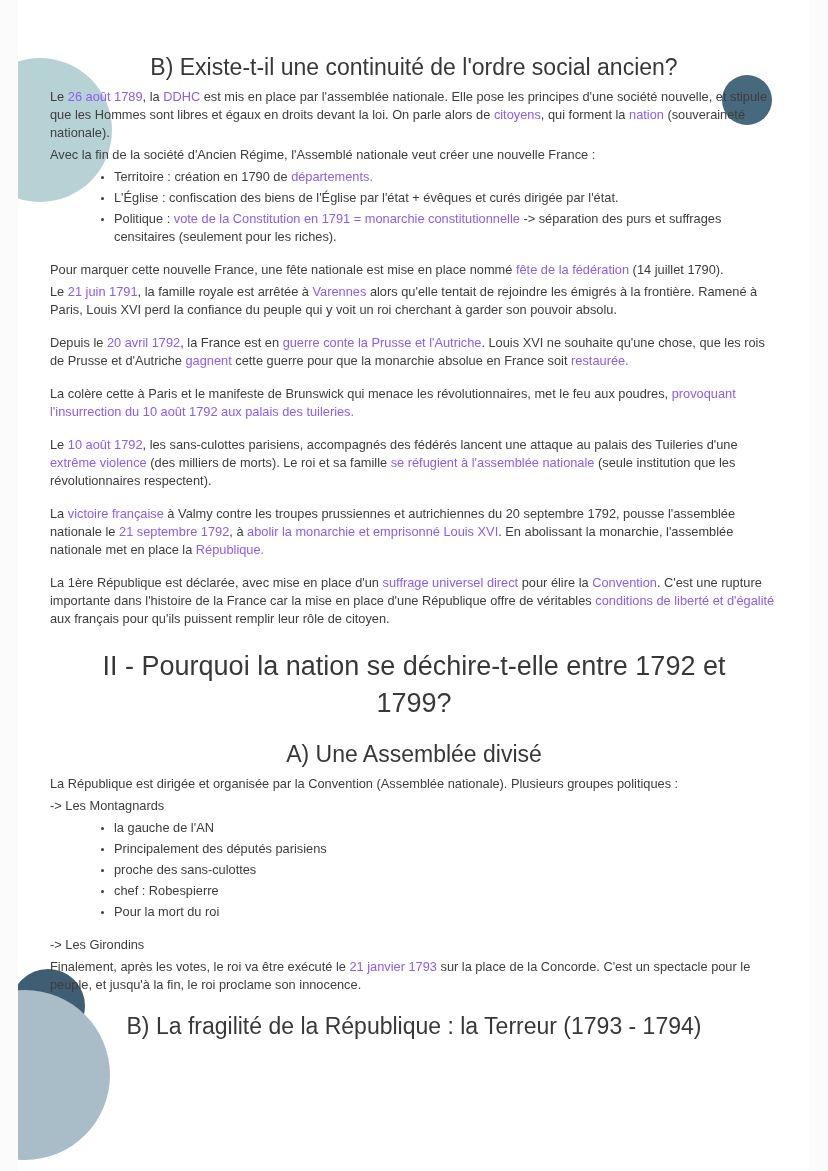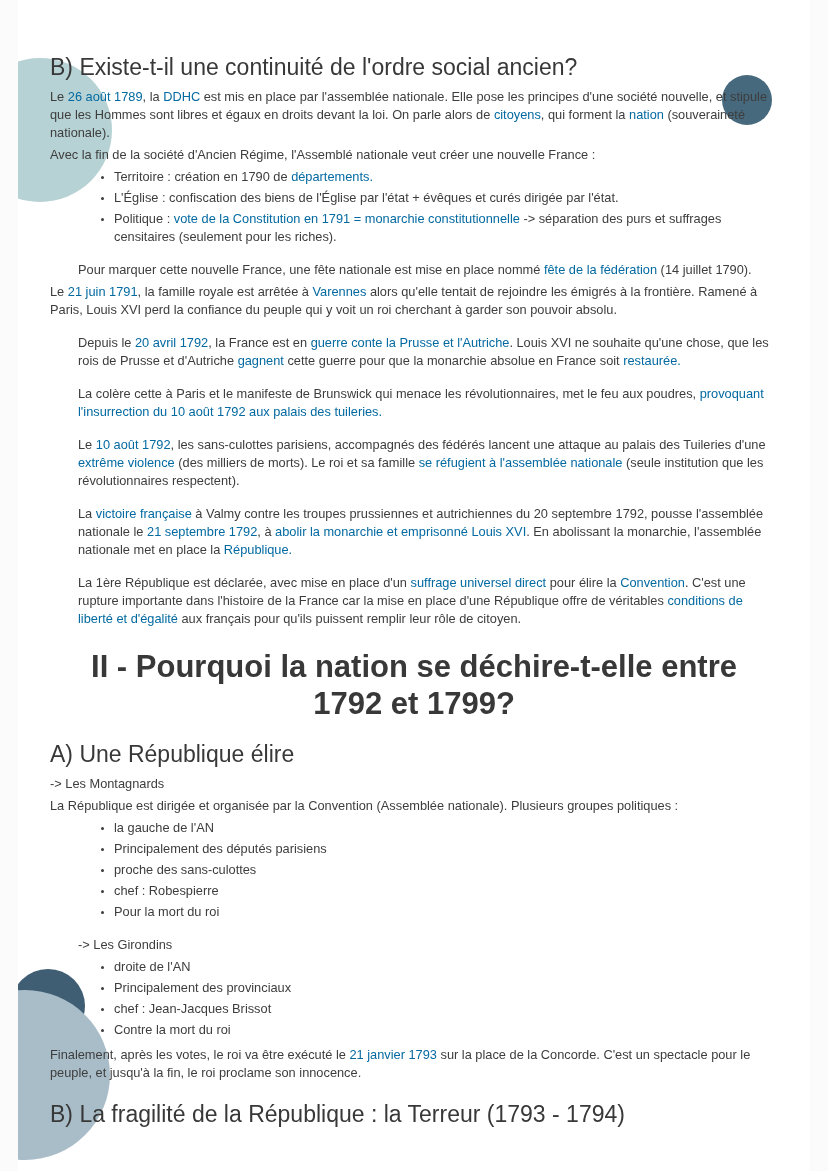--- a/index.html
+++ b/index.html
@@ -31,42 +31,42 @@
 
   .content {
     position: relative;
     z-index: 1;
     padding: 54px 32px 0 32px;
     color: #3d3d3d;
     font-size: 12.8px;
     line-height: 18px;
   }
   .h-main {
-    font-size: 31px;
+    font-size: 27px;
     line-height: 37px;
-    font-weight: 700;
+    font-weight: 400;
     color: #383838;
     text-align: center;
     margin: 20px 30px 8px 30px;
   }
   .h-sub {
     font-size: 23px;
     line-height: 27px;
     font-weight: 400;
     color: #383838;
-    text-align: left;
+    text-align: center;
     margin: 19px 0 7px 0;
   }
   .h-sub:first-child { margin-top: 0; }
   .content p { margin: 0 0 4px 0; }
-  .content p.gap { margin-top: 15px; margin-left: 28px; }
+  .content p.gap { margin-top: 15px; }
   .content ul { margin: 2px 0 7px 0; padding-left: 52px; }
   .content li { margin: 3px 12px; }
   .content li::marker { font-size: 10px; }
-  .hl { color: #0369a1; }
+  .hl { color: #8b5cf6; }
 </style>
 </head>
 <body>
 
 <div class="canvas">
   <div class="page">
     <div class="decor decor-teal-tl" style="background-color: rgb(183, 210, 212);"></div>
     <div class="decor decor-dark-tr" style="background-color: rgb(71, 105, 126);"></div>
     <div class="decor decor-dark-bl" style="background-color: rgb(63, 93, 115);"></div>
     <div class="decor decor-light-bl" style="background-color: rgb(169, 189, 201);"></div>
@@ -80,34 +80,28 @@
           <li><span>Politique : </span><span class="hl">vote de la Constitution en 1791 = monarchie constitutionnelle</span><span> -&gt; séparation des purs et suffrages censitaires (seulement pour les riches).</span></li>
         </ul>
         <p class="gap"><span>Pour marquer cette nouvelle France, une fête nationale est mise en place nommé </span><span class="hl">fête de la fédération</span><span> (14 juillet 1790).</span></p>
         <p><span>Le </span><span class="hl">21 juin 1791</span><span>, la famille royale est arrêtée à </span><span class="hl">Varennes</span><span> alors qu'elle tentait de rejoindre les émigrés à la frontière. Ramené à Paris, Louis XVI perd la confiance du peuple qui y voit un roi cherchant à garder son pouvoir absolu.</span></p>
         <p class="gap"><span>Depuis le </span><span class="hl">20 avril 1792</span><span>, la France est en </span><span class="hl">guerre conte la Prusse et l'Autriche</span><span>. Louis XVI ne souhaite qu'une chose, que les rois de Prusse et d'Autriche </span><span class="hl">gagnent</span><span> cette guerre pour que la monarchie absolue en France soit </span><span class="hl">restaurée.</span></p>
         <p class="gap"><span>La colère cette à Paris et le manifeste de Brunswick qui menace les révolutionnaires, met le feu aux poudres, </span><span class="hl">provoquant l'insurrection du 10 août 1792 aux palais des tuileries.</span></p>
         <p class="gap"><span>Le </span><span class="hl">10 août 1792</span><span>, les sans-culottes parisiens, accompagnés des fédérés lancent une attaque au palais des Tuileries d'une </span><span class="hl">extrême violence</span><span> (des milliers de morts). Le roi et sa famille </span><span class="hl">se réfugient à l'assemblée nationale</span><span> (seule institution que les révolutionnaires respectent).</span></p>
         <p class="gap"><span>La </span><span class="hl">victoire française</span><span> à Valmy contre les troupes prussiennes et autrichiennes du 20 septembre 1792, pousse l'assemblée nationale le </span><span class="hl">21 septembre 1792</span><span>, à </span><span class="hl">abolir la monarchie et emprisonné Louis XVI</span><span>. En abolissant la monarchie, l'assemblée nationale met en place la </span><span class="hl">République.</span></p>
         <p class="gap"><span>La 1ère République est déclarée, avec mise en place d'un </span><span class="hl">suffrage universel direct</span><span> pour élire la </span><span class="hl">Convention</span><span>. C'est une rupture importante dans l'histoire de la France car la mise en place d'une République offre de véritables </span><span class="hl">conditions de liberté et d'égalité</span><span> aux français pour qu'ils puissent remplir leur rôle de citoyen.</span></p>
         <div class="h-main">II - Pourquoi la nation se déchire-t-elle entre 1792 et 1799?</div>
-        <div class="h-sub">A) Une République élire</div>
+        <div class="h-sub">A) Une Assemblée divisé</div>
+        <p><span>La République est dirigée et organisée par la Convention (Assemblée nationale). Plusieurs groupes politiques :</span></p>
         <p><span>-&gt; Les Montagnards</span></p>
-        <p><span>La République est dirigée et organisée par la Convention (Assemblée nationale). Plusieurs groupes politiques :</span></p>
         <ul>
           <li><span>la gauche de l'AN</span></li>
           <li><span>Principalement des députés parisiens</span></li>
           <li><span>proche des sans-culottes</span></li>
           <li><span>chef : Robespierre</span></li>
           <li><span>Pour la mort du roi</span></li>
         </ul>
         <p class="gap"><span>-&gt; Les Girondins</span></p>
-        <ul>
-          <li><span>droite de l'AN</span></li>
-          <li><span>Principalement des provinciaux</span></li>
-          <li><span>chef : Jean-Jacques Brissot</span></li>
-          <li><span>Contre la mort du roi</span></li>
-        </ul>
         <p><span>Finalement, après les votes, le roi va être exécuté le </span><span class="hl">21 janvier 1793</span><span> sur la place de la Concorde. C'est un spectacle pour le peuple, et jusqu'à la fin, le roi proclame son innocence.</span></p>
         <div class="h-sub">B) La fragilité de la République : la Terreur (1793 - 1794)</div>
       </div>
   </div>
 </div>
 
 </body></html>

